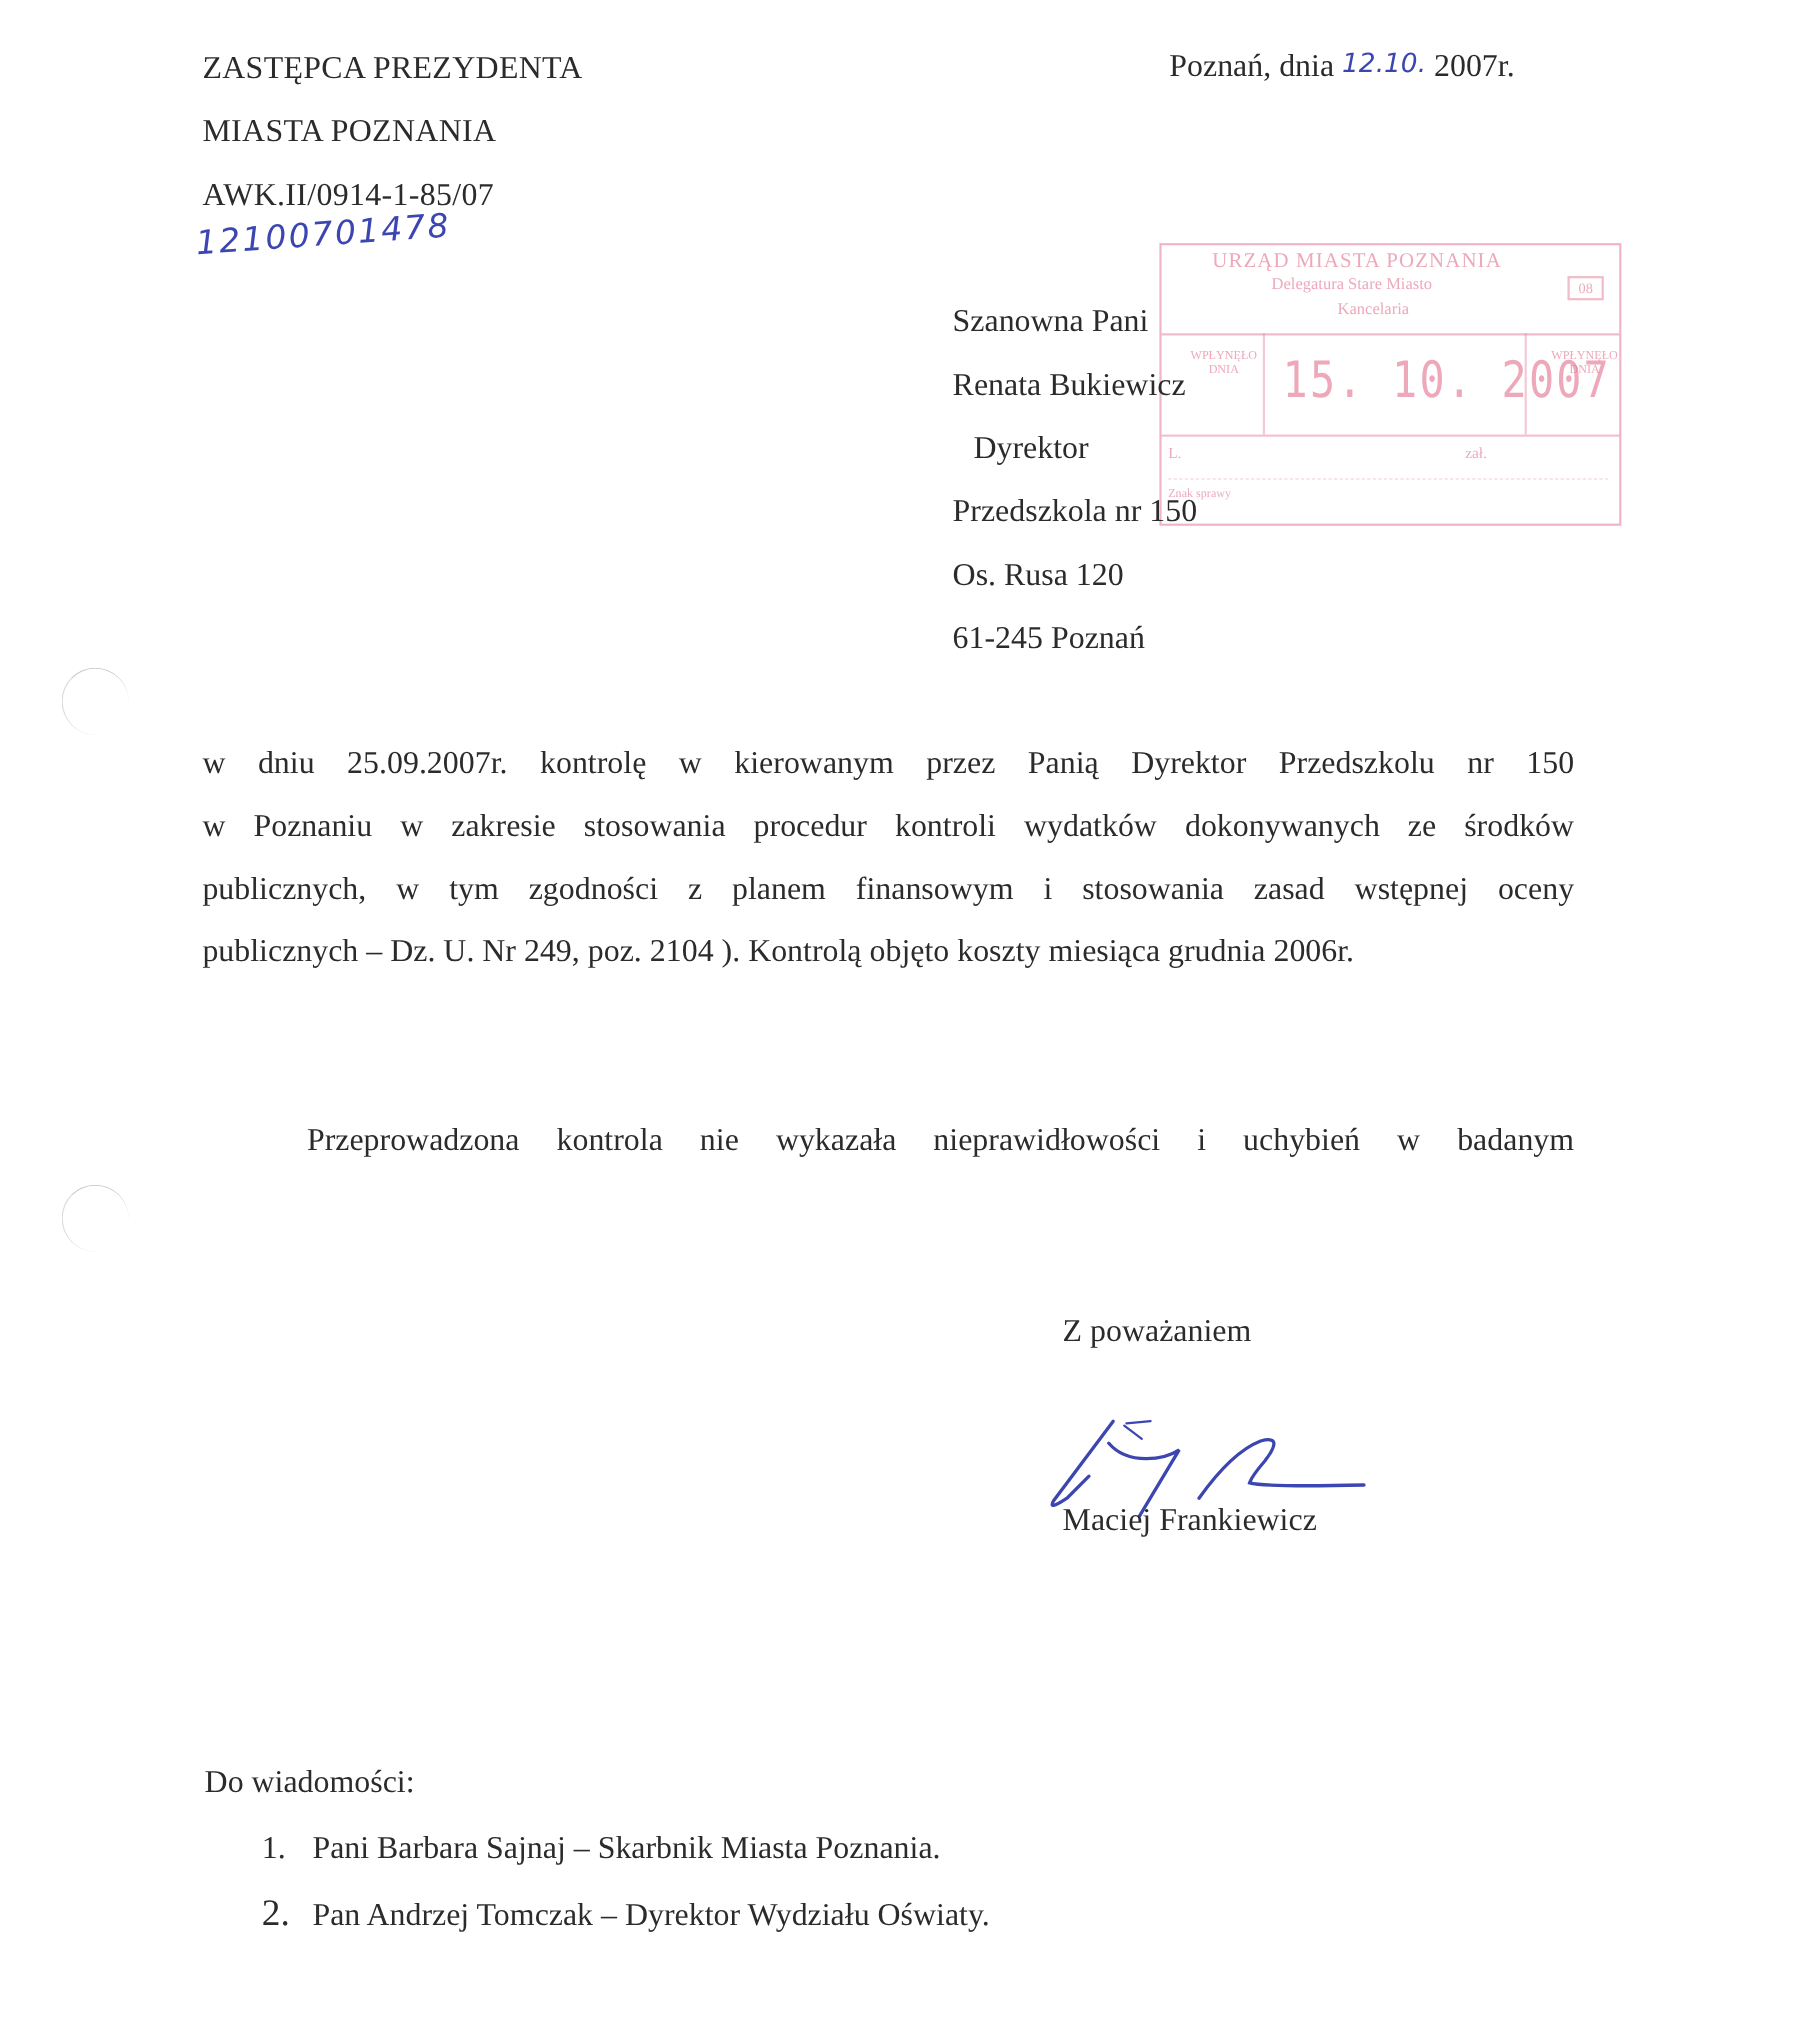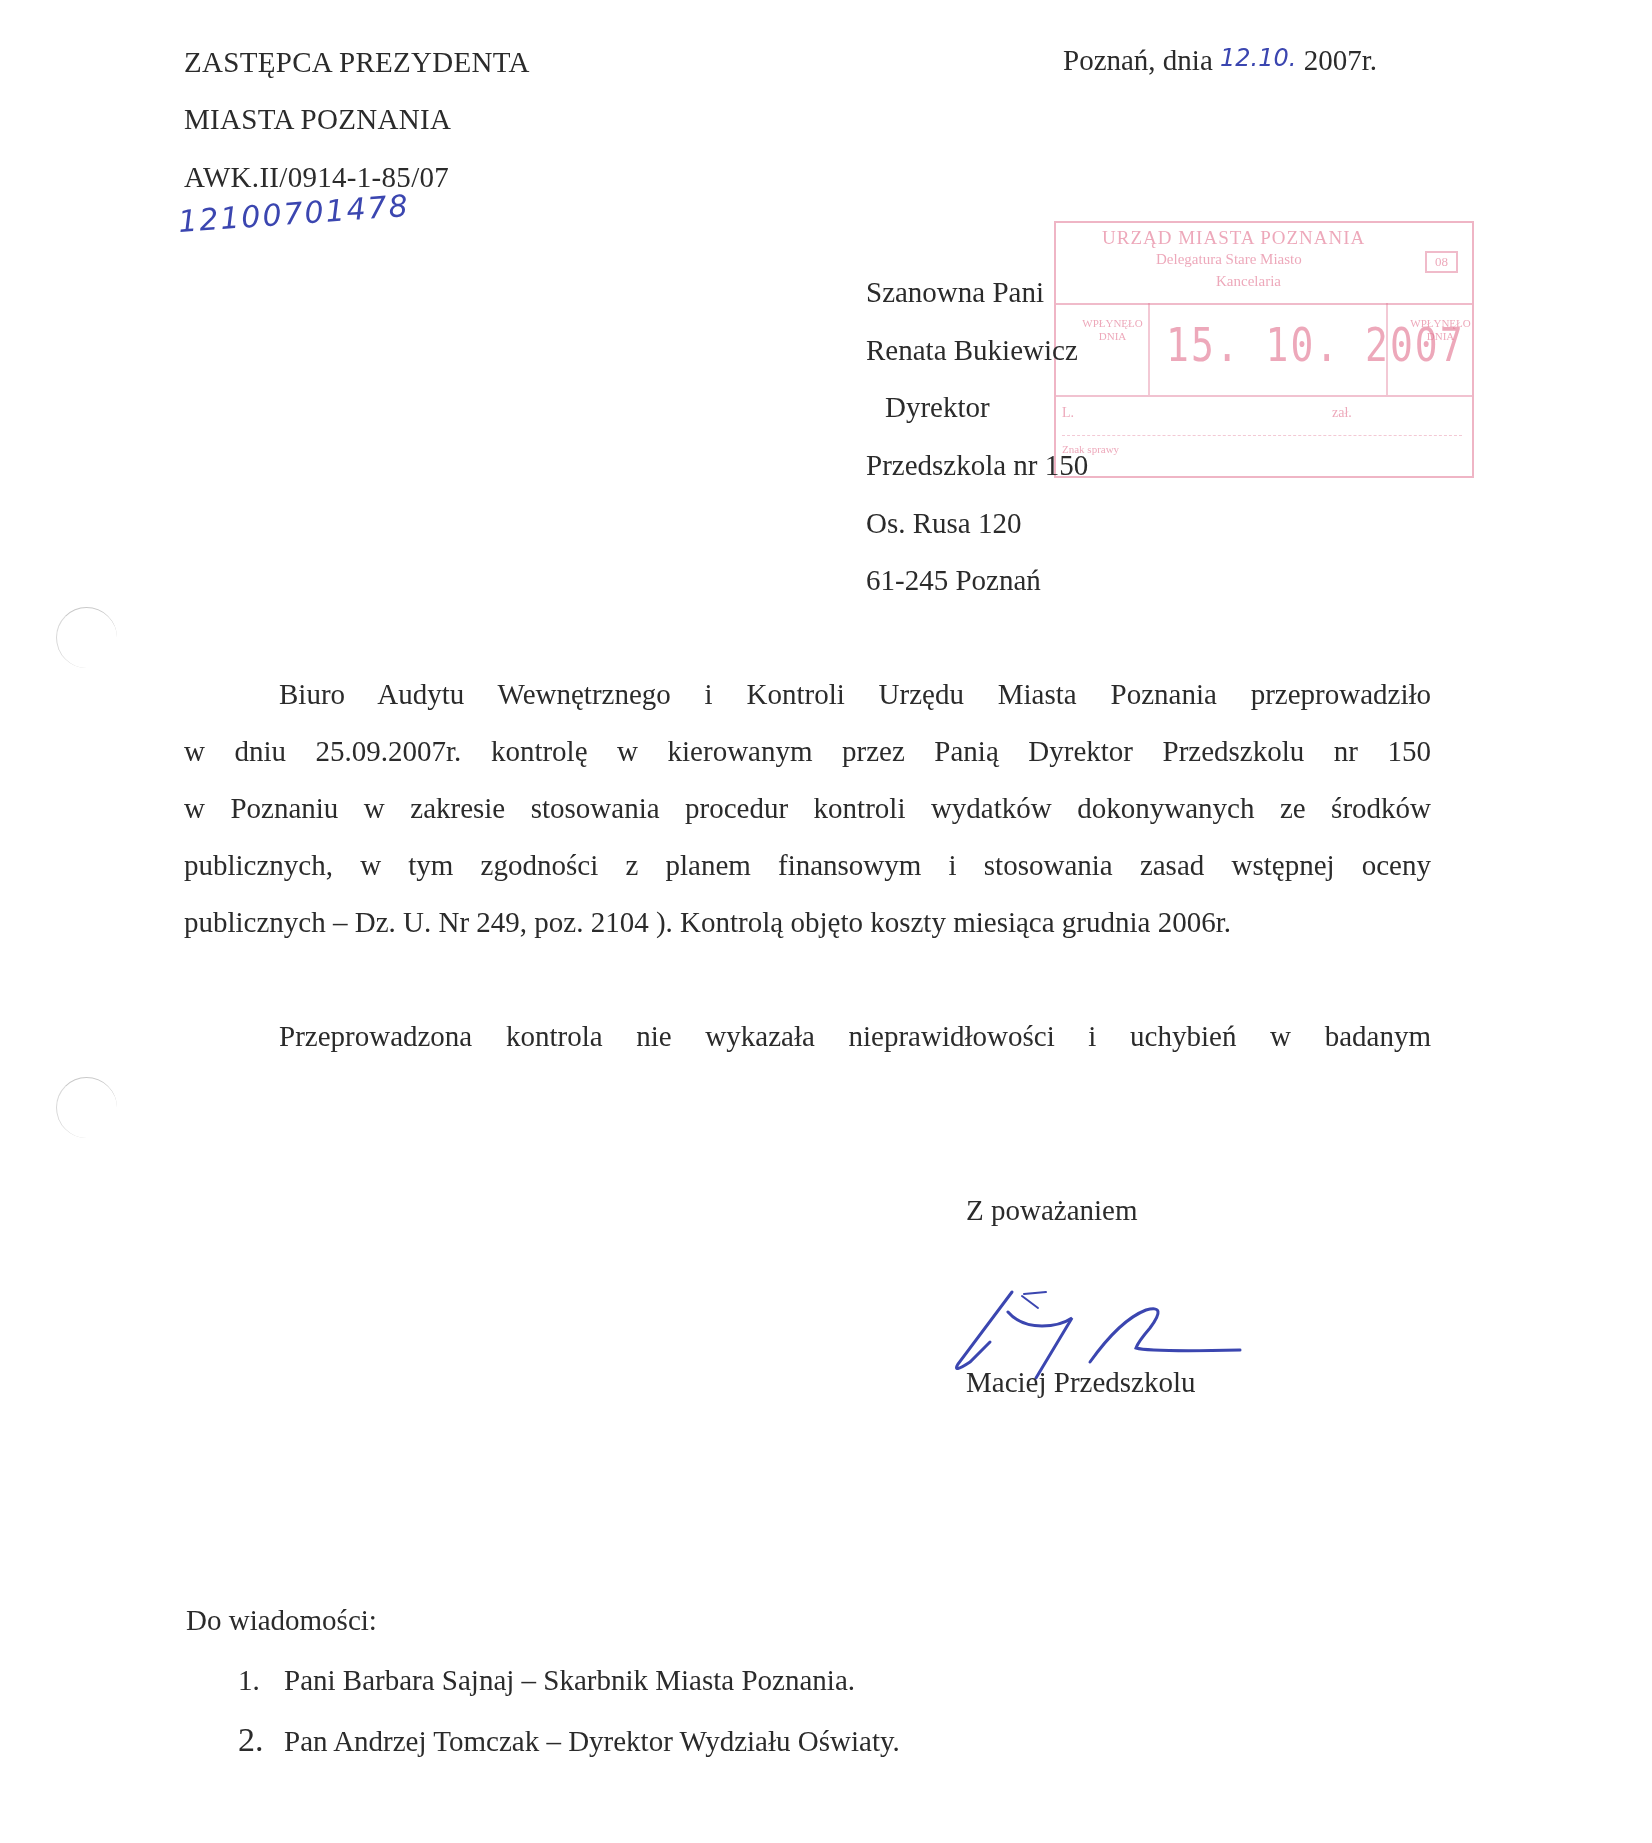--- a/index.html
+++ b/index.html
@@ -83,41 +83,40 @@
 </div>
 
 <div class="abs txt" style="left:866px; top:278px;">Szanowna Pani</div>
 <div class="abs txt" style="left:866px; top:336px;">Renata Bukiewicz</div>
 <div class="abs txt" style="left:866px; top:393px;margin-left:19px;">Dyrektor</div>
 <div class="abs txt" style="left:866px; top:451px;">Przedszkola nr 150</div>
 <div class="abs txt" style="left:866px; top:509px;">Os. Rusa 120</div>
 <div class="abs txt" style="left:866px; top:566px;">61-245 Poznań</div>
 
 <div class="para" style="top:666px;">
-  <span class="line indent">Biuro Audytu Wewnętrznego i Kontroli Urzędu Miasta Poznania przeprowadziło</span>
   <span class="line">w dniu 25.09.2007r. kontrolę w kierowanym  przez Panią Dyrektor Przedszkolu nr 150</span>
   <span class="line">w Poznaniu w zakresie stosowania procedur kontroli wydatków dokonywanych ze środków</span>
   <span class="line">publicznych, w tym zgodności z planem finansowym i stosowania zasad wstępnej oceny</span>
   <span class="line last">publicznych – Dz. U. Nr 249, poz. 2104 ).  Kontrolą  objęto koszty miesiąca grudnia 2006r.</span>
 </div>
 
 <div class="para" style="top:1008px;font-family:Liberation Serif, serif;">
   <span class="line indent">Przeprowadzona kontrola nie wykazała nieprawidłowości i uchybień w badanym</span>
 </div>
 
 <div class="abs txt" style="left:966px; top:1196px;">Z  poważaniem</div>
 
 <svg class="abs" width="300" height="100" viewBox="0 0 300 100" style="left:950px; top:1280px;">
   <path d="M62 12 L8 84 Q2 94 20 82 L40 62" fill="none" stroke="#3b46b0" stroke-width="3" stroke-linecap="round"></path>
   <path d="M58 32 Q70 46 92 46 Q110 46 122 38 L86 98" fill="none" stroke="#3b46b0" stroke-width="3" stroke-linecap="round"></path>
   <path d="M74 14 L96 12 M72 16 L88 28" fill="none" stroke="#3b46b0" stroke-width="2" stroke-linecap="round"></path>
   <path d="M140 82 Q170 40 196 30 Q218 24 200 48 Q188 62 186 68 Q200 72 290 70" fill="none" stroke="#3b46b0" stroke-width="3" stroke-linecap="round"></path>
 </svg>
 
-<div class="abs txt" style="left:966px; top:1368px;">Maciej Przedszkolu</div>
+<div class="abs txt" style="left:966px; top:1368px;">Maciej Frankiewicz</div>
 
 <div class="abs txt" style="left:186px; top:1606px;">Do wiadomości:</div>
 <div class="abs txt" style="left:238px; top:1666px;">
   <span style="display:inline-block; width:46px;">1.</span><span>Pani Barbara Sajnaj – Skarbnik Miasta Poznania.</span>
 </div>
 <div class="abs txt" style="left:238px; top:1723px;">
   <span style="display:inline-block; width:46px; font-size:34px;">2.</span><span>Pan Andrzej Tomczak – Dyrektor Wydziału Oświaty.</span>
 </div>
 
 </body></html>

